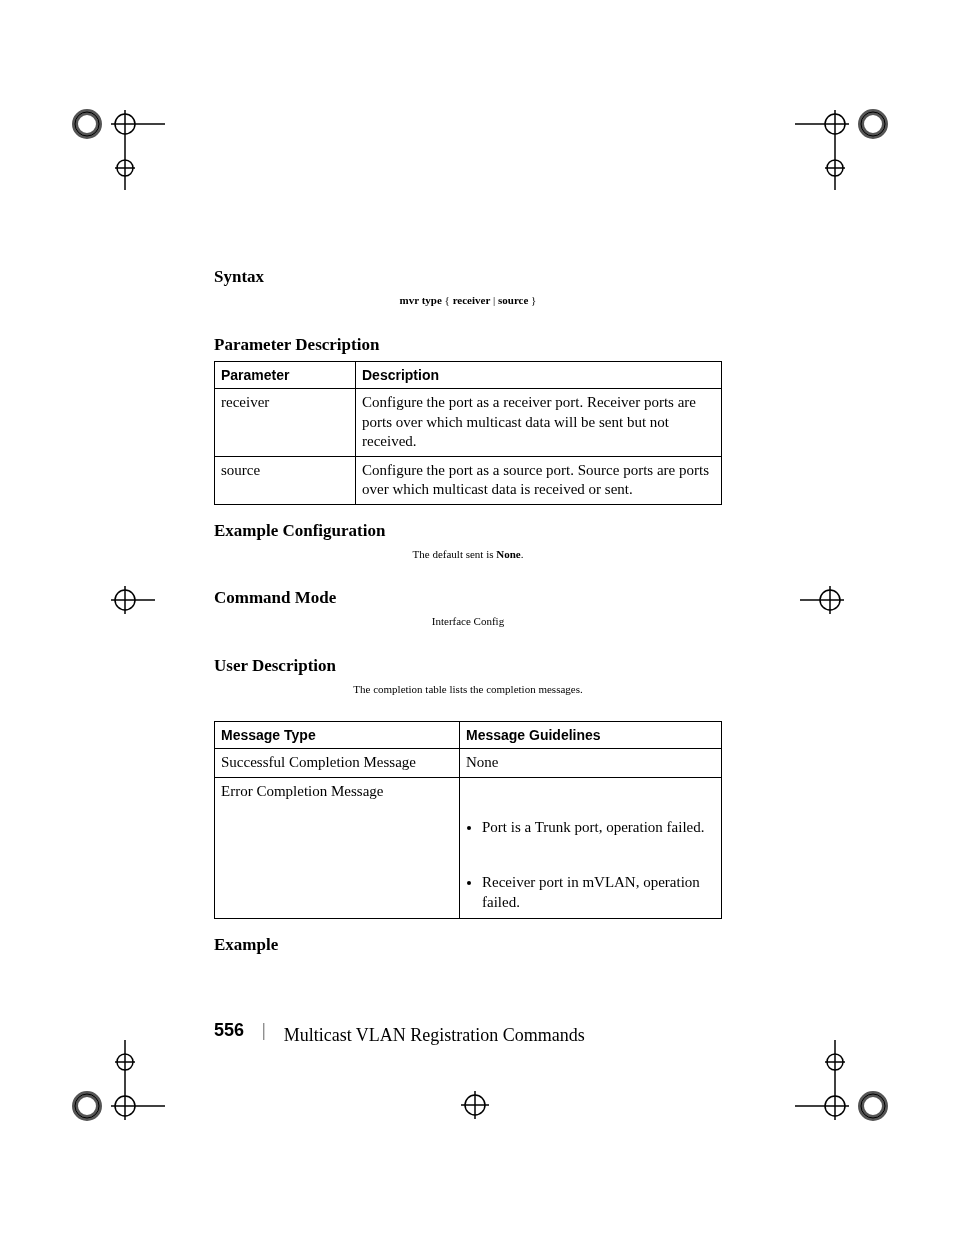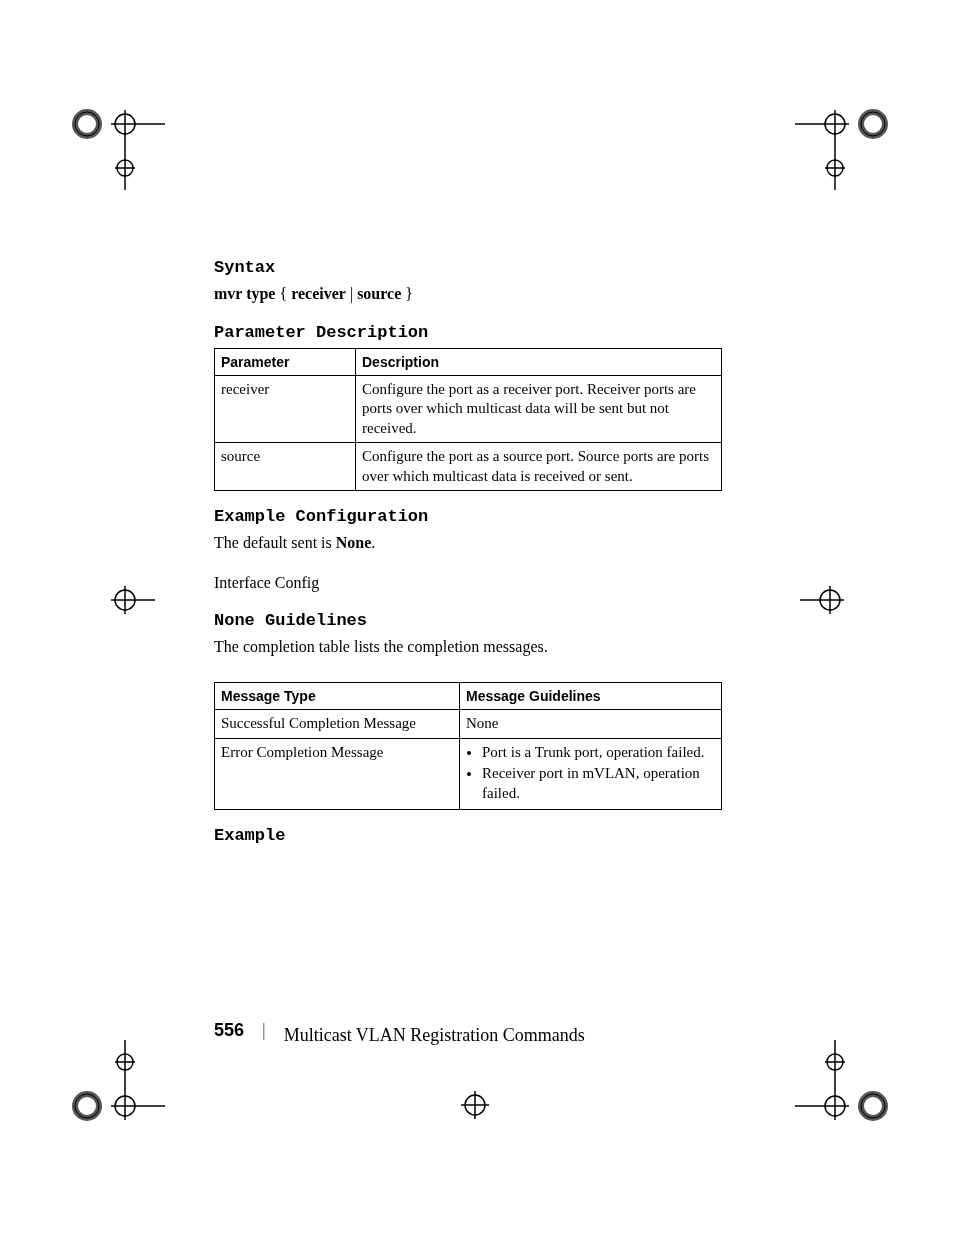--- a/index.html
+++ b/index.html
@@ -12,29 +12,30 @@
     position: relative;
     color: #000;
   }
   .content {
     position: absolute;
     left: 214px;
     top: 258px;
     width: 508px;
   }
   .sec-heading {
-    font-family: Liberation Mono, monospace;
+    font-family: Liberation Serif, serif;
     font-weight: bold;
     font-size: 17px;
-    margin: 0 0 6px 0;
+    margin: 9px 0 6px 0;
   }
   .body-text {
-    font-size: 16px;
+    font-size: 11px;
     margin: 0 0 4px 0;
     line-height: 1.35;
+    text-align: center;
   }
   .bold { font-weight: bold; }
   .spacer-m { height: 14px; }
   .ptable {
     border-collapse: collapse;
     width: 100%;
     margin-top: 6px;
     margin-bottom: 16px;
     padding-left: 41px;
   }
@@ -52,20 +53,21 @@
     font-size: 14px;
   }
   .col-param { width: 128px; }
   .col-msgtype { width: 232px; }
   ul.bullets {
     margin: 0;
     padding-left: 16px;
   }
   ul.bullets li {
     margin-bottom: 2px;
+    margin-top: 36px;
   }
   .footer {
     position: absolute;
     left: 214px;
     top: 1015px;
     font-size: 18px;
     display: flex;
     align-items: center;
     gap: 18px;
   }
@@ -172,25 +174,26 @@
   </tbody>
     </table>
 
   <p class="sec-heading">Example Configuration</p>
   <p class="body-text">
     <span>The default sent is </span><span class="bold">None</span><span>.</span>
   </p>
 
   <div class="spacer-m"></div>
 
+  <p class="sec-heading">Command Mode</p>
   <p class="body-text">Interface Config</p>
 
   <div class="spacer-m"></div>
 
-  <p class="sec-heading">None Guidelines</p>
+  <p class="sec-heading">User Description</p>
   <p class="body-text">The completion table lists the completion messages.</p>
 
   <div class="spacer-m"></div>
 
   <table class="ptable">
     <tbody>
         <tr>
       <th class="col-msgtype">Message Type</th>
       <th>Message Guidelines</th>
     </tr>

